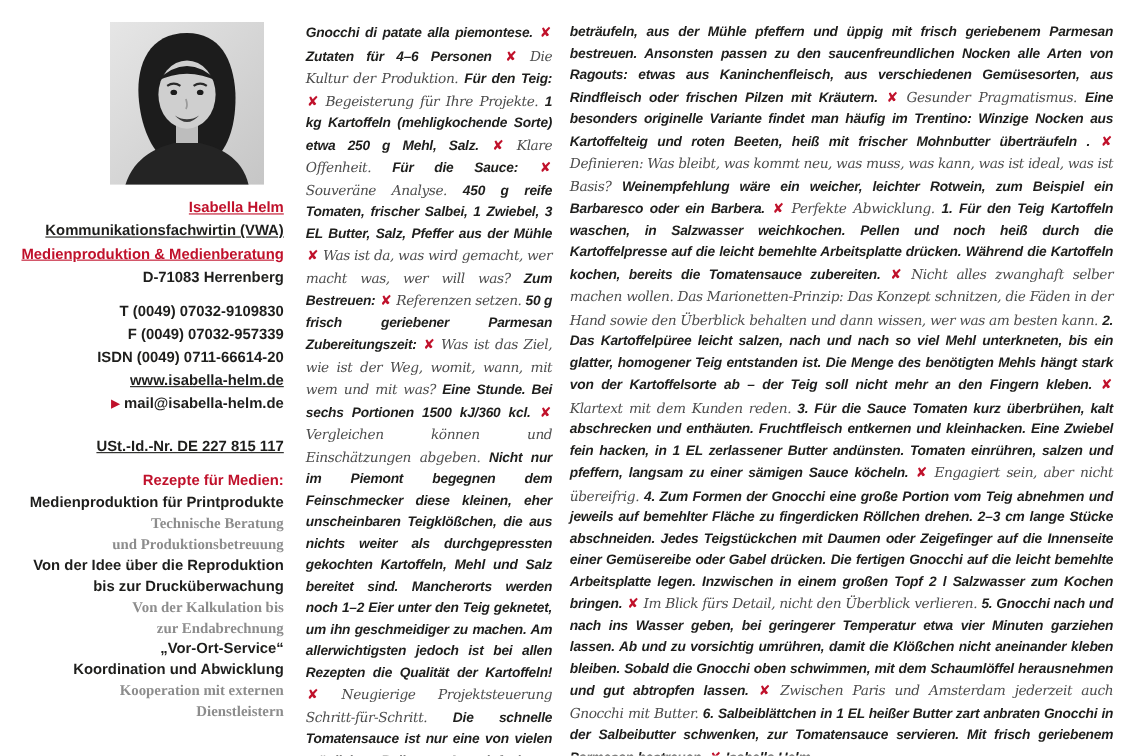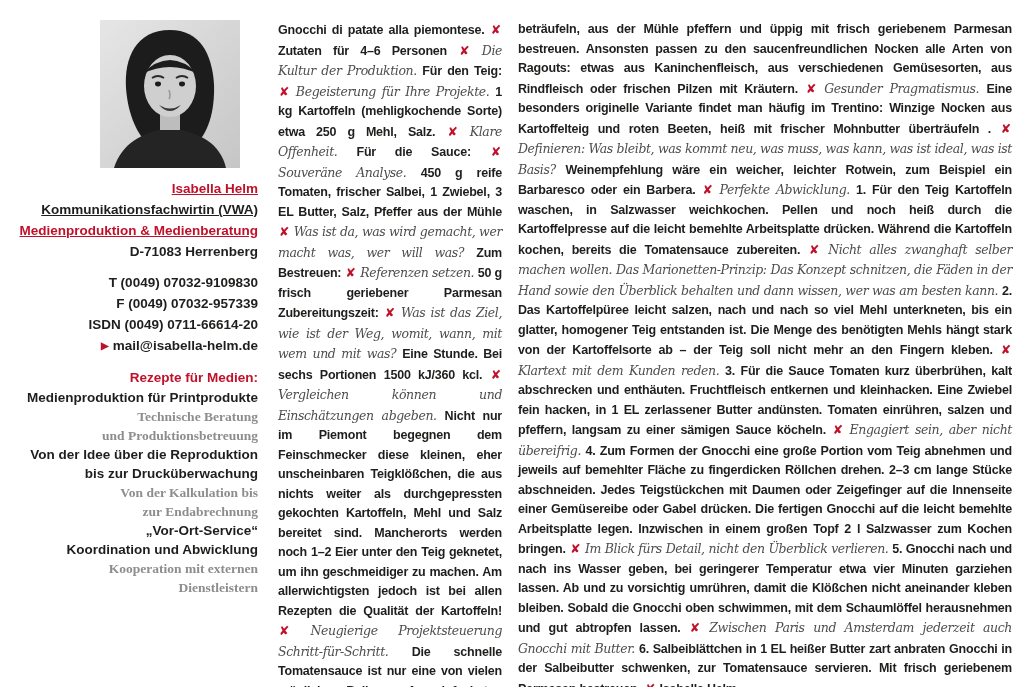--- a/index.html
+++ b/index.html
@@ -22,21 +22,21 @@
   .arrow { color:var(--accent); font-size:10px; margin-right:4px; position:relative; top:-1px; }
   .vat { margin-top:6px; padding-top:10px; }
   .services-heading { margin-top:10px; line-height:21px; }
   .services > div { line-height:19px; }
 
   
   .col { position:absolute; top:20px; text-align:justify; font-size:12.5px;
          line-height:19.5px; letter-spacing:-0.2px; color:var(--ink); }
   .col-mid   { left:278px; width:224px; }
   .col-right { left:518px; width:494px; }
-  .recipe { font-family:"Liberation Sans", sans-serif; font-weight:700; color:var(--ink); }
+  .recipe { font-family:"Liberation Sans", sans-serif; font-weight:700; color:var(--ink);font-style:italic; }
   .aside  { font-family:"DejaVu Serif", serif; font-style:italic; font-weight:400;
             color:var(--aside); letter-spacing:-0.4px; }
   .xmark  { font-family:"DejaVu Sans", sans-serif; font-style:normal; font-weight:700;
             color:var(--accent); padding:0 1px; }
 </style>
 </head>
 <body>
 
 <div class="page">
 
@@ -71,24 +71,26 @@
       <div class="lines ink">
           <div>D-71083 Herrenberg</div>
         </div>
     </div>
 
     <div class="contact-block lines ink">
         <div>T (0049) 07032-9109830</div>
         <div>F (0049) 07032-957339</div>
         <div>ISDN (0049) 0711-66614-20</div>
       </div>
+    <div class="line ink">www.isabella-helm.de</div>
     <div class="email-line ink">
       <span class="arrow">▶</span><span>mail@isabella-helm.de</span>
     </div>
 
+    <div class="vat line ink">USt.-Id.-Nr. DE 227 815 117</div>
 
     <div class="services-heading accent">Rezepte für Medien:</div>
     <div class="lines services">
         <div class="ink">Medienproduktion für Printprodukte</div>
         <div class="soft">Technische Beratung</div>
         <div class="soft">und Produktionsbetreuung</div>
         <div class="ink">Von der Idee über die Reproduktion</div>
         <div class="ink">bis zur Drucküberwachung</div>
         <div class="soft">Von der Kalkulation bis</div>
         <div class="soft">zur Endabrechnung</div>

